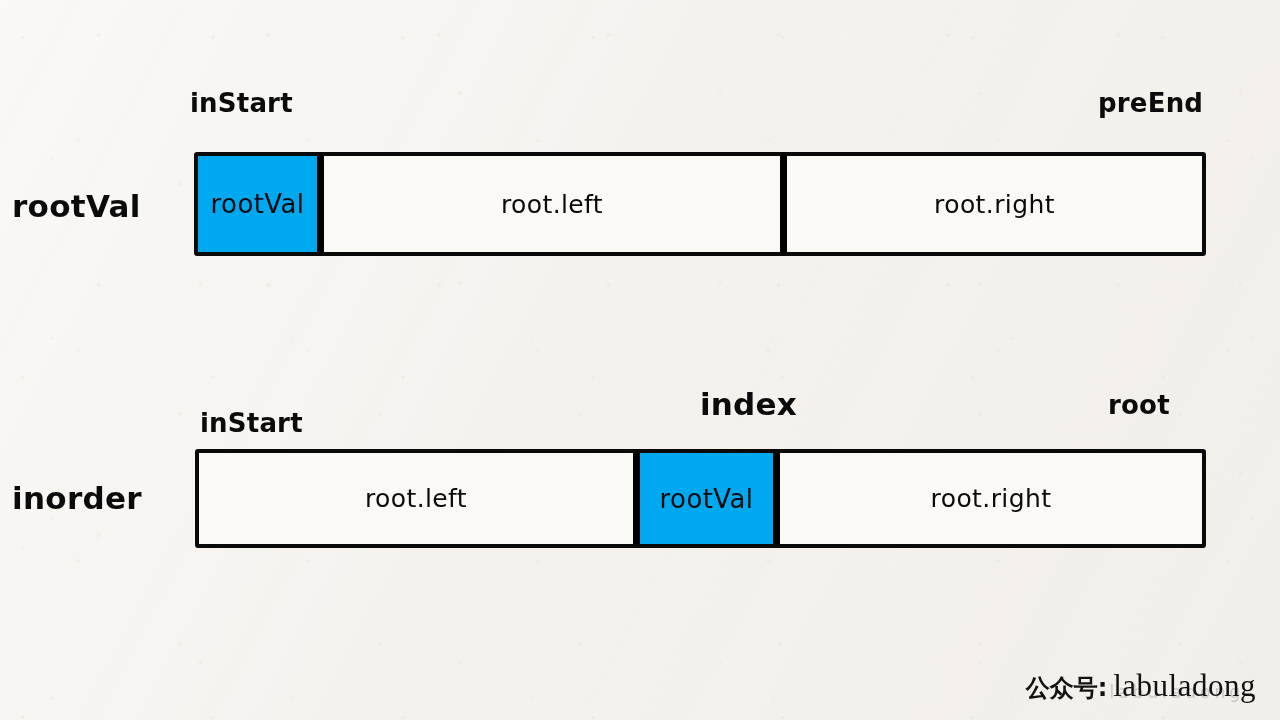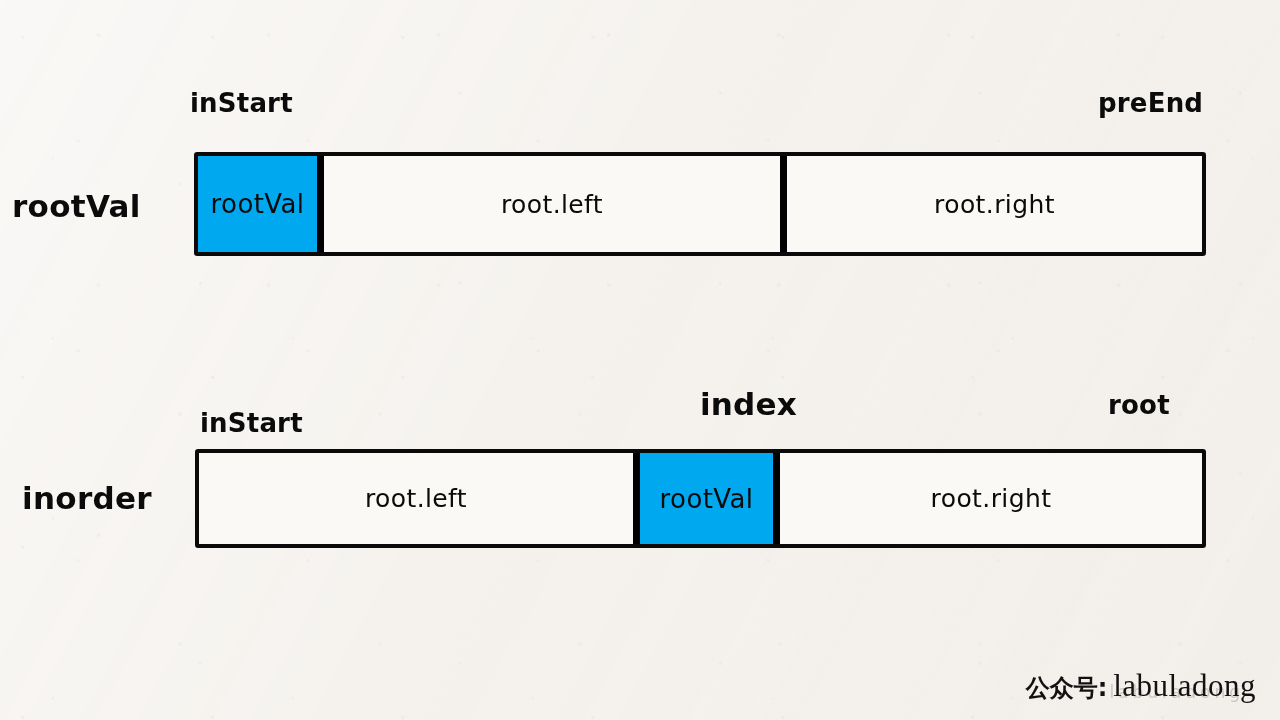--- a/index.html
+++ b/index.html
@@ -161,21 +161,21 @@
   </div>
 
   <div class="row">
 
     <div class="caption" style="left:200px; top:408px;">inStart</div>
 
     <div class="caption big" style="left:652px; top:386px;margin-left:48px;">index</div>
 
     <div class="caption" style="left:1108px; top:390px;">root</div>
 
-    <div class="row-label" style="left:22px; top:480px;">inorder</div>
+    <div class="row-label" style="left:12px; top:480px;">inorder</div>
 
     <div class="bar" style="left:195px; top:449px; width:1011px; height:99px;">
 
       <div class="cell sep-right" style="width:441px;">
         <span class="cell-text">root.left</span>
       </div>
 
       <div class="cell accent sep-right" style="width:140px;">
         <span class="cell-text">rootVal</span>
       </div>

